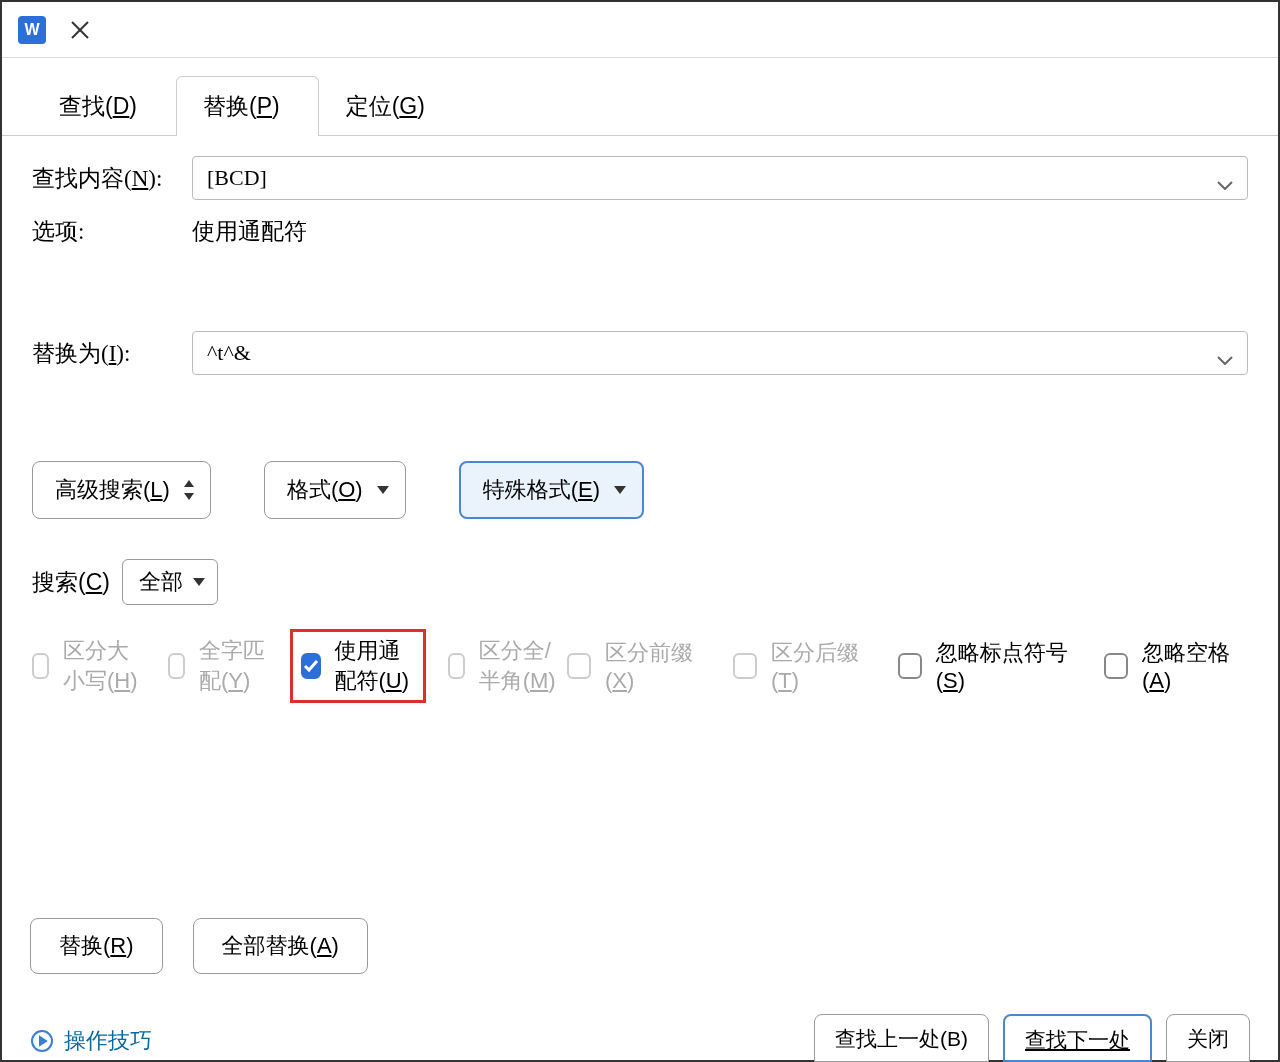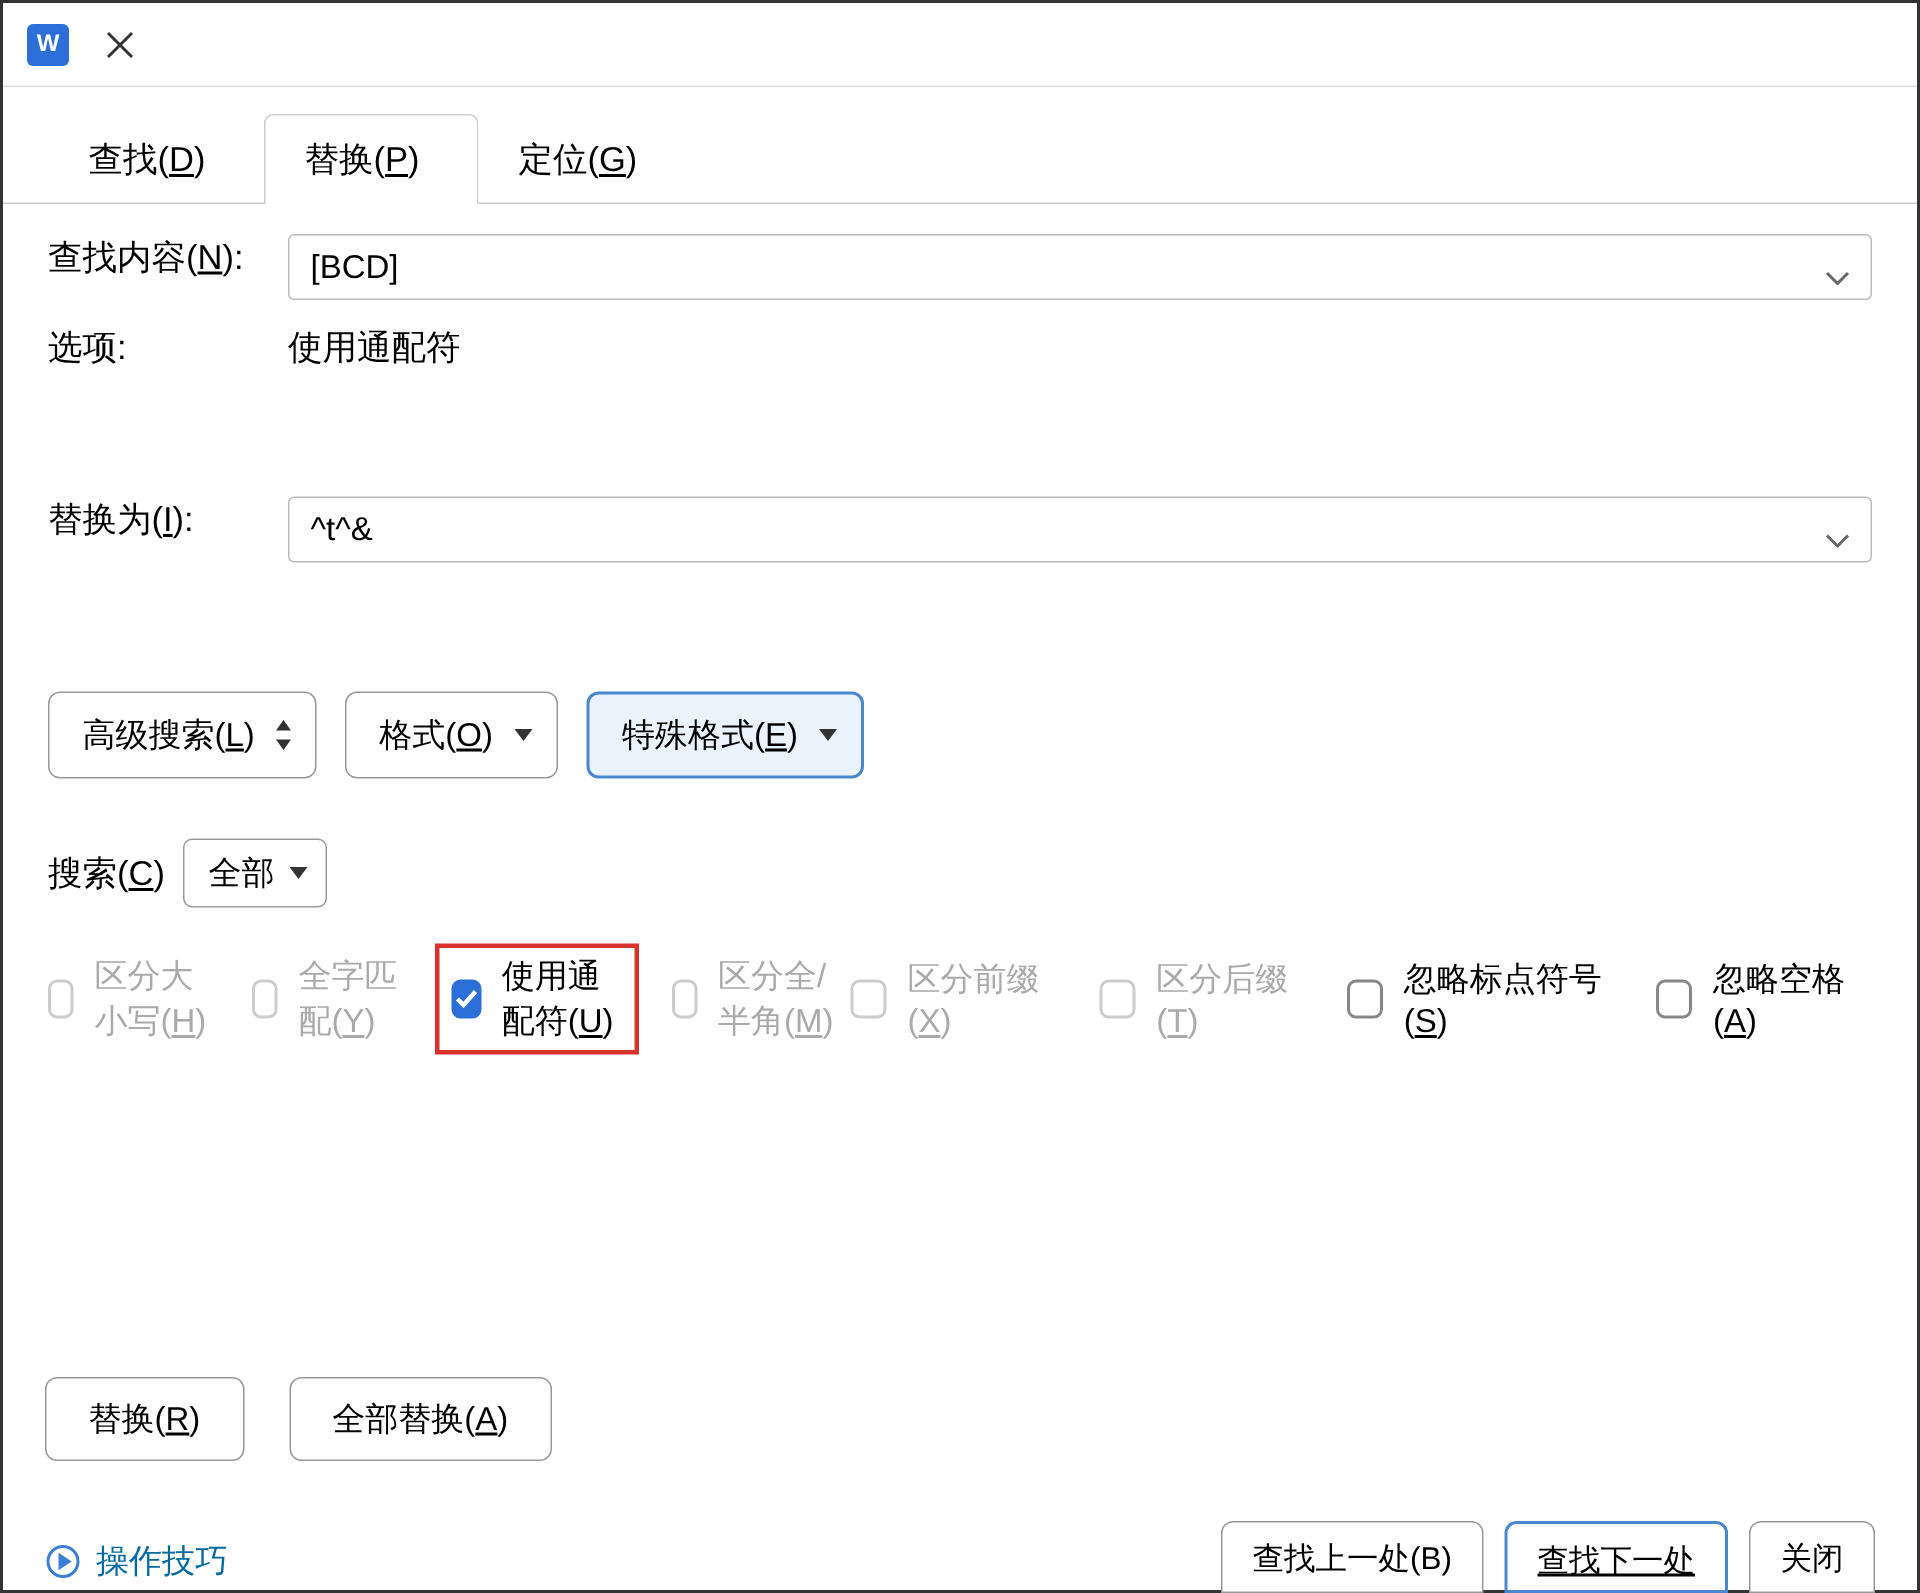--- a/index.html
+++ b/index.html
@@ -68,22 +68,23 @@
       border-radius: 6px 6px 0 0;
       background: #fff;
     }
     .tab-panel {
       padding: 20px 30px;
       border-top: 1px solid #ccc;
       margin-top: -1px;
     }
     .field-row {
       display: flex;
-      align-items: flex-start;
+      align-items: center;
       margin-bottom: 16px;
+      font-family: Liberation Serif, serif;
     }
     .field-label {
       width: 160px;
       font-size: 23px;
     }
     .field-options-label {
       width: 160px;
       font-size: 23px;
     }
     .field-options-value {
@@ -104,21 +105,21 @@
     .combo-text { flex: 1; }
     .chevron-down {
       width: 16px;
       height: 16px;
     }
     .chevron-down svg { width: 16px; height: 10px; }
     .spacer1 { height: 68px; }
     .spacer2 { height: 70px; }
     .btn-row {
       display: flex;
-      gap: 19px;
+      gap: 53px;
       align-items: center;
     }
     .dropdown-btn {
       height: 58px;
       padding: 0 16px 0 22px;
       border: 1.5px solid #999;
       border-radius: 8px;
       font-size: 22px;
       display: flex;
       align-items: center;

